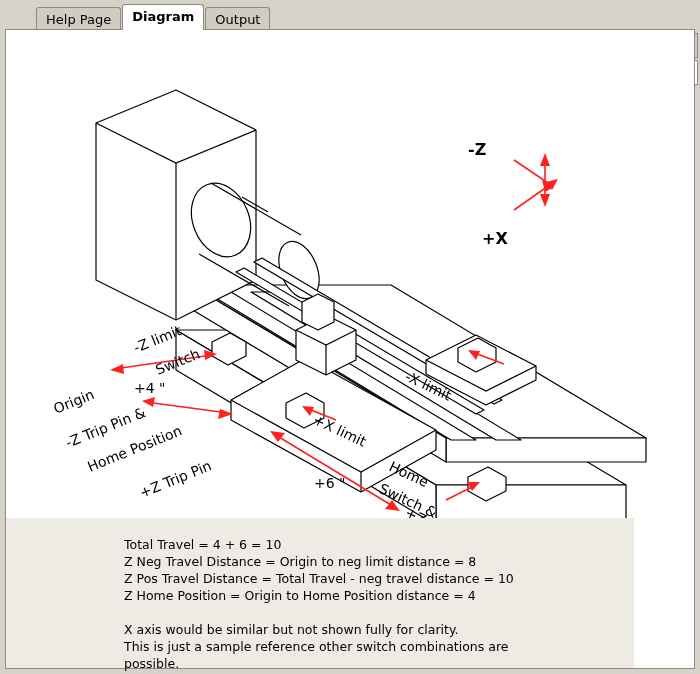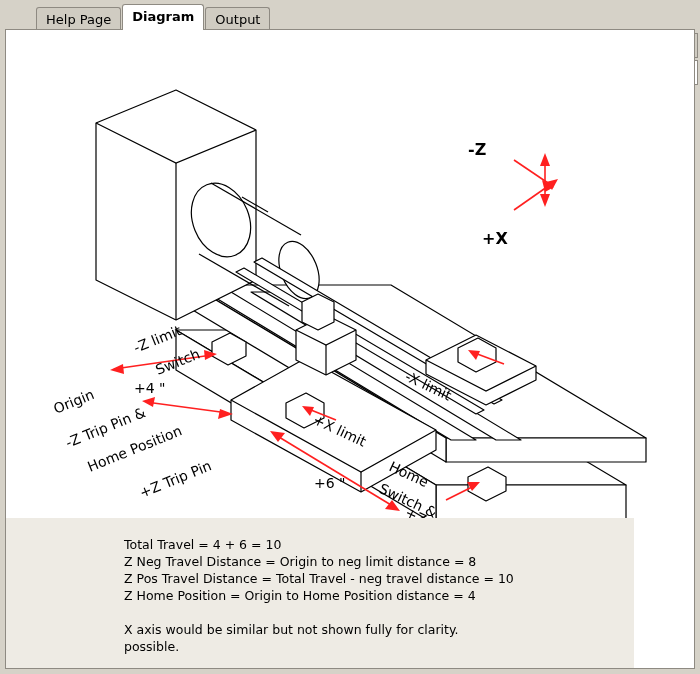--- a/index.html
+++ b/index.html
@@ -298,17 +298,18 @@
       </svg>
     </div>
 
     <div class="notes">
       <p>Total Travel = 4 + 6 = 10</p>
       <p>Z Neg Travel Distance = Origin to neg limit distance = 8</p>
       <p>Z Pos Travel Distance = Total Travel - neg travel distance = 10</p>
       <p>Z Home Position = Origin to Home Position distance = 4</p>
       <div class="gap"></div>
       <p>X axis would be similar but not shown fully for clarity.</p>
+      <p>This is just a sample reference other switch combinations are</p>
       <p>possible.</p>
     </div>
 
   </div>
 </div>
 
 </body></html>

